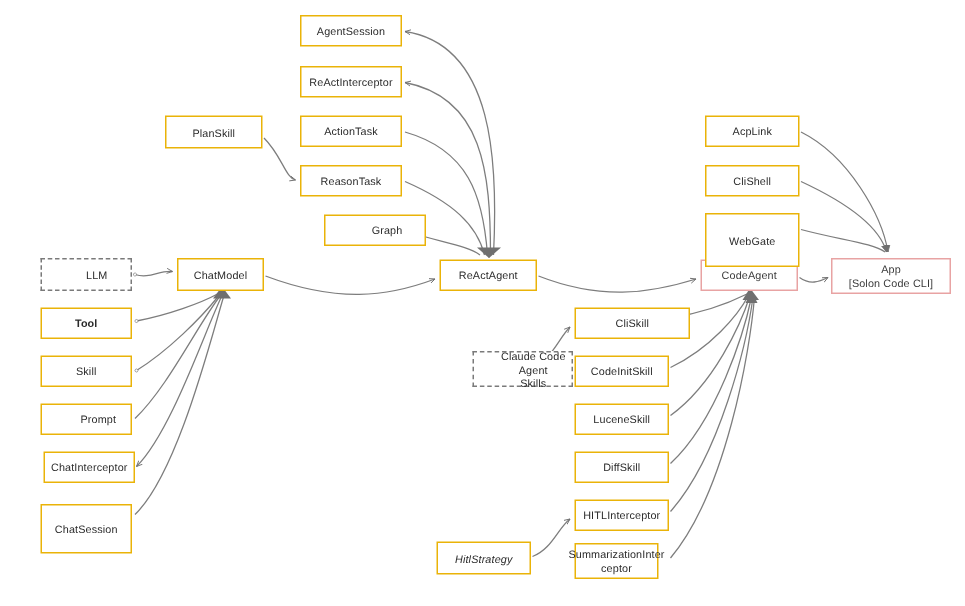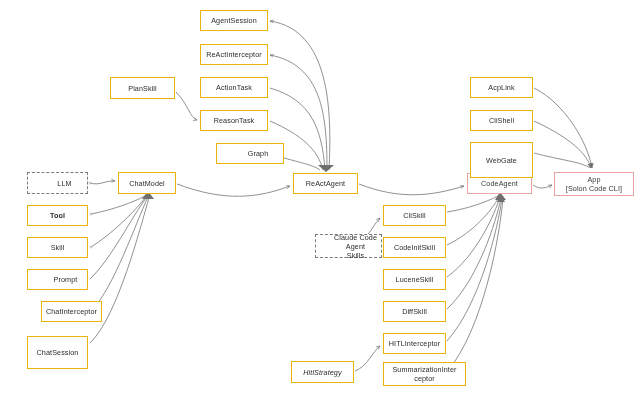--- a/index.html
+++ b/index.html
@@ -119,34 +119,34 @@
       <div class="node" style="left: 200px; top: 10px; width: 68px; height: 21px;">AgentSession</div>
       <div class="node" style="left: 200px; top: 44px; width: 68px; height: 21px;">ReActInterceptor</div>
       <div class="node" style="left: 200px; top: 77px; width: 68px; height: 21px;">ActionTask</div>
       <div class="node" style="left: 200px; top: 110px; width: 68px; height: 21px;">ReasonTask</div>
       <div class="node" style="left: 216px; top: 143px; width: 68px; height: 21px; padding-left: 16px;">Graph</div>
       <div class="node" style="left: 110px; top: 77px; width: 65px; height: 22px;">PlanSkill</div>
       <div class="node dashed" style="left: 27px; top: 172px; width: 61px; height: 22px;">LLM</div>
       <div class="node" style="left: 27px; top: 205px; width: 61px; height: 21px; font-weight: bold;">Tool</div>
       <div class="node" style="left: 27px; top: 237px; width: 61px; height: 21px;">Skill</div>
       <div class="node" style="left: 27px; top: 269px; width: 61px; height: 21px; padding-left: 16px;">Prompt</div>
-      <div class="node" style="left: 41px; top: 301px; width: 61px; height: 21px;">ChatInterceptor</div>
+      <div class="node" style="left: 29px; top: 301px; width: 61px; height: 21px;">ChatInterceptor</div>
       <div class="node" style="left: 27px; top: 336px; width: 61px; height: 33px;">ChatSession</div>
       <div class="node" style="left: 118px; top: 172px; width: 58px; height: 22px;">ChatModel</div>
       <div class="node" style="left: 293px; top: 173px; width: 65px; height: 21px;">ReActAgent</div>
       <div class="node accent" style="left: 467px; top: 173px; width: 65px; height: 21px;">CodeAgent</div>
       <div class="node accent" style="left: 554px; top: 172px; width: 80px; height: 24px;">App
 [Solon Code CLI]</div>
       <div class="node" style="left: 470px; top: 77px; width: 63px; height: 21px;">AcpLink</div>
       <div class="node" style="left: 470px; top: 110px; width: 63px; height: 21px;">CliShell</div>
       <div class="node" style="left: 470px; top: 142px; width: 63px; height: 36px;">WebGate</div>
-      <div class="node" style="left: 383px; top: 205px; width: 63px; height: 21px;">CliSkill</div>
+      <div class="node" style="left: 383px; top: 205px; width: 77px; height: 21px;">CliSkill</div>
       <div class="node" style="left: 383px; top: 237px; width: 63px; height: 21px;">CodeInitSkill</div>
       <div class="node" style="left: 383px; top: 269px; width: 63px; height: 21px;">LuceneSkill</div>
       <div class="node" style="left: 383px; top: 301px; width: 63px; height: 21px;">DiffSkill</div>
       <div class="node" style="left: 383px; top: 333px; width: 63px; height: 21px; text-align: right;">HITLInterceptor</div>
-      <div class="node" style="left: 383px; top: 362px; width: 83px; height: 24px;">SummarizationInter
+      <div class="node" style="left: 383px; top: 362px; width: 56px; height: 24px;">SummarizationInter
 ceptor</div>
       <div class="node dashed" style="left: 287px; top: 234px; width: 67px; height: 24px; margin-left: 28px;">Claude Code Agent
 Skills</div>
       <div class="node" style="left: 291px; top: 361px; width: 63px; height: 22px; font-style: italic;">HitlStrategy</div>
     </div>
 </div>
 
 </body></html>

